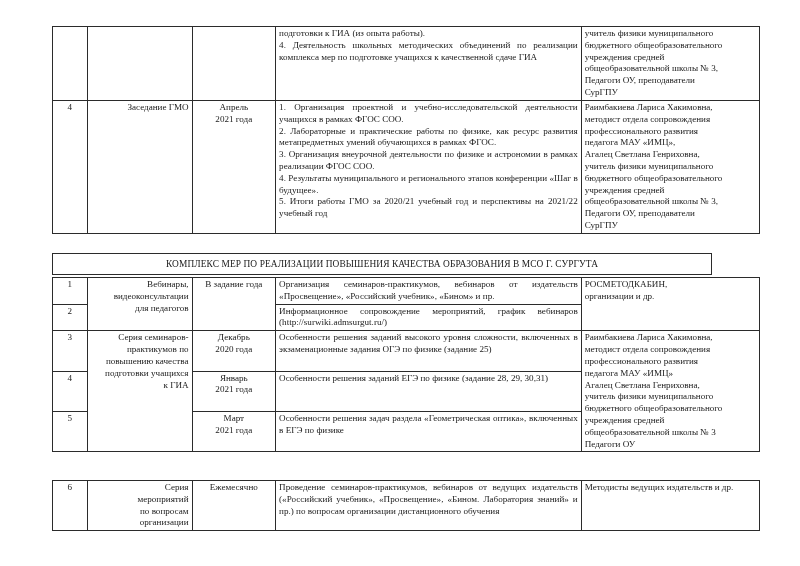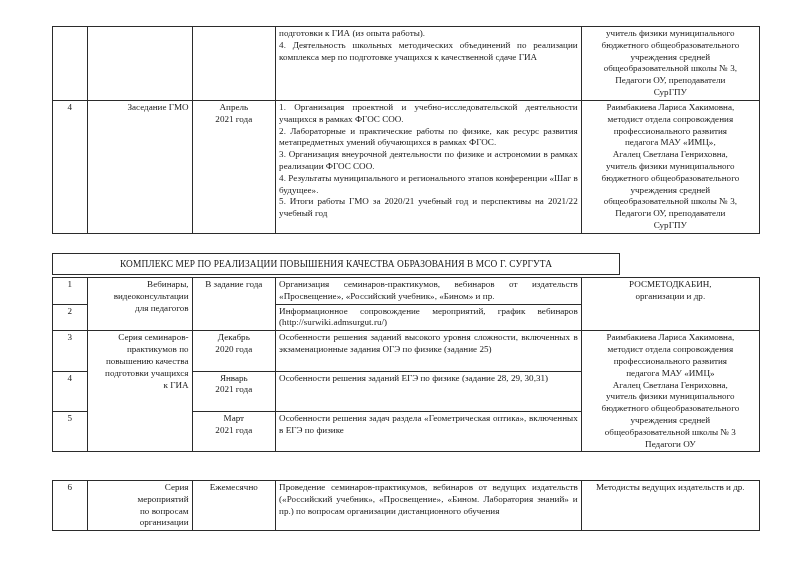--- a/index.html
+++ b/index.html
@@ -33,29 +33,29 @@
   }
   .doc-table td {
     border: 1px solid #2b2b2b;
     padding: 1px 3px;
     vertical-align: top;
   }
   .c-num   { width: 34px;  text-align: center; vertical-align: top; }
   .c-event { width: 103px; text-align: right; vertical-align: middle; }
   .c-date  { width: 82px;  text-align: center; vertical-align: middle; }
   .c-cont  { width: 300px; text-align: justify; vertical-align: top; }
-  .c-perf  { width: 175px; text-align: center; vertical-align: top; }
+  .c-perf  { width: 175px; vertical-align: top; }
 
   .mid     { vertical-align: middle; }
   .just    { text-align: justify; text-justify: inter-word; }
 
   .banner-table {
     position: absolute;
     left: 52px;
-    width: 568px;
+    width: 660px;
     border-collapse: collapse;
     table-layout: fixed;
   }
   .banner-table td {
     border: 1px solid #2b2b2b;
     text-align: center;
     font-size: 9.4px;
     padding: 5px 2px;
     letter-spacing: 0.1px;
   }

